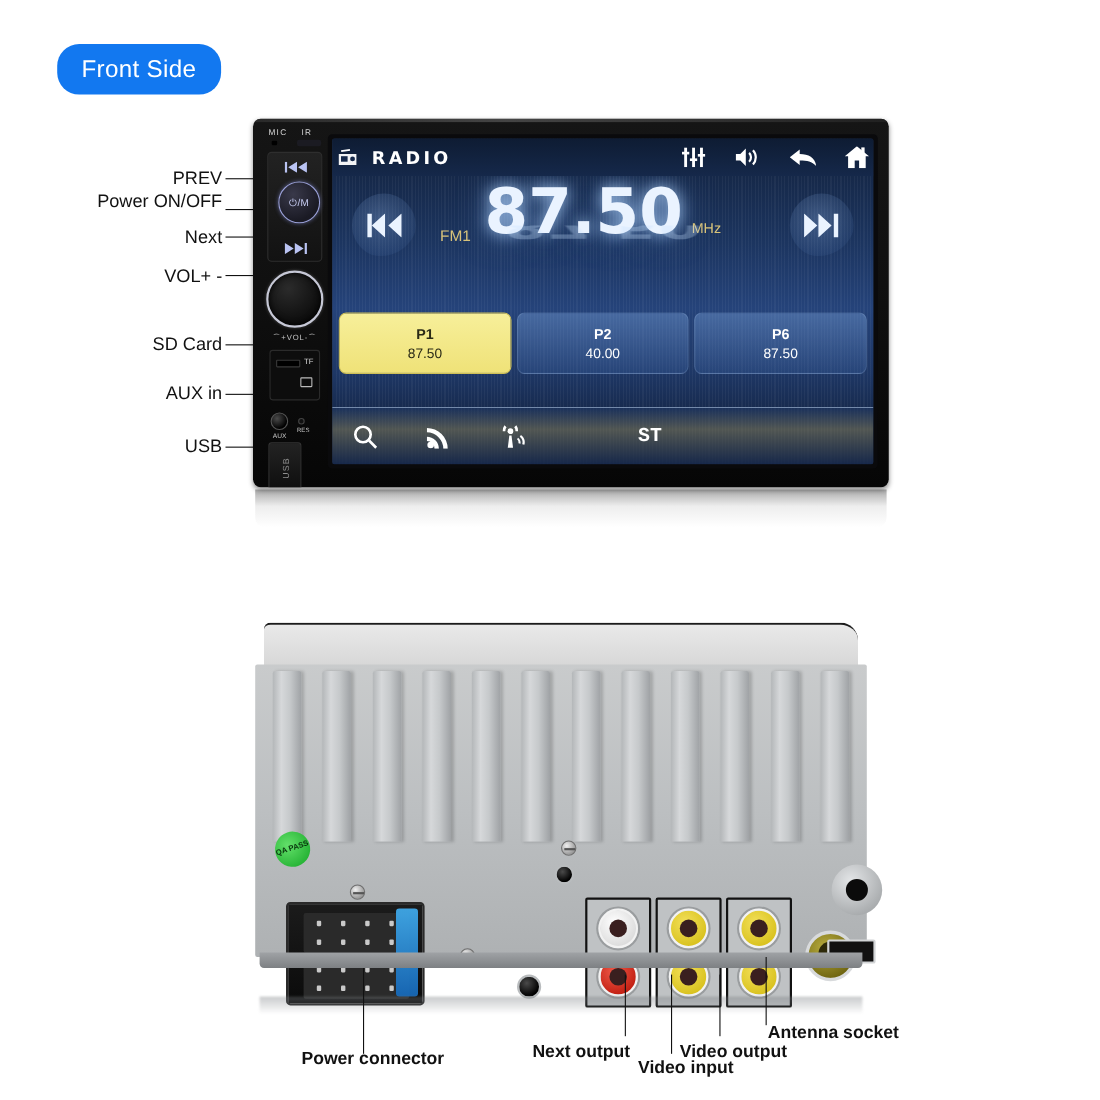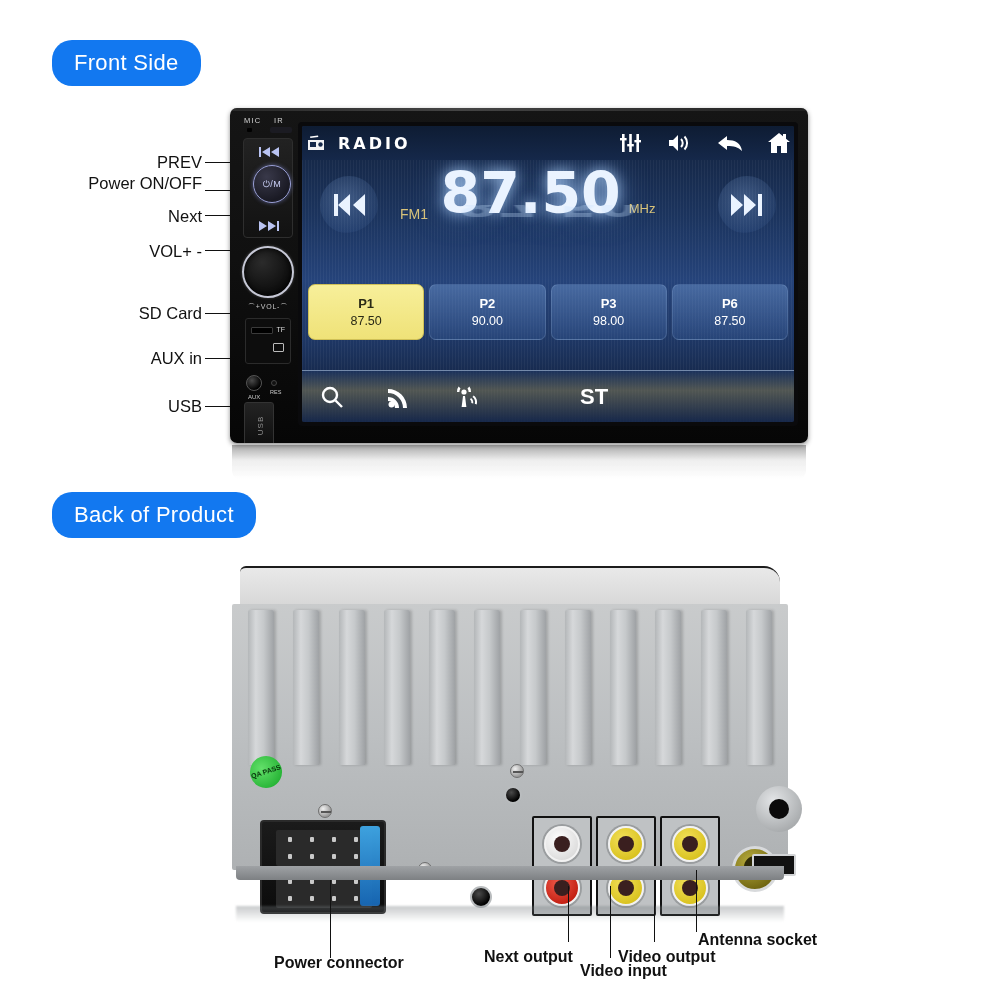--- a/index.html
+++ b/index.html
@@ -241,22 +241,22 @@
 
   
   #scr-bottombar{
     position:absolute; left:0; right:0; bottom:0; height:52px; z-index:3;
     background: linear-gradient(180deg,
       rgba(30,55,100,.55) 0%, rgba(132,128,96,.55) 38%, rgba(24,42,78,.85) 100%);
     display:flex; align-items:center; padding:0 18px; gap:44px;
     border-top:1px solid rgba(190,215,245,.55);
   }
   #st-label{
-    margin-left:58px; color:#fff; font-size:22px; font-weight:bold;
-    font-family:Liberation Sans, sans-serif;
+    margin-left:58px; color:#fff; font-size:18px; font-weight:bold;
+    font-family:Liberation Mono, monospace;
   }
 
   
   #front-reflect{
     position:absolute; left:232px; top:445px; width:574px; height:34px;
     background: linear-gradient(180deg, rgba(40,40,40,.40) 0%, rgba(150,150,150,.16) 45%, rgba(255,255,255,0) 100%);
     border-radius: 0 0 8px 8px;
     filter: blur(.6px);
   }
 
@@ -547,25 +547,21 @@
           </div>
         </div>
 
         <div id="presets">
           <div class="preset active">
             <span class="p-num">P1</span>
             <span class="p-frq">87.50</span>
           </div>
           <div class="preset">
             <span class="p-num">P2</span>
-            <span class="p-frq">90.00</span>
-          </div>
-          <div class="preset">
-            <span class="p-num">P3</span>
-            <span class="p-frq">98.00</span>
+            <span class="p-frq">40.00</span>
           </div>
           <div class="preset">
             <span class="p-num">P6</span>
             <span class="p-frq">87.50</span>
           </div>
         </div>
 
         <div id="scr-bottombar">
           <span class="ic">
             <svg width="24" height="24" viewBox="0 0 24 24" fill="none" stroke="#fff" stroke-width="2.4">
@@ -591,21 +587,20 @@
             </svg>
           </span>
           <span id="st-label">ST</span>
         </div>
 
       </div>
     </div>
   </div>
   <div id="front-reflect"></div>
 
-  <div class="badge" id="badge-back">Back of Product</div>
 
   <div id="back-unit">
     <div id="back-top"></div>
 
     <div id="back-body">
 
       <div id="fins">
         <div class="fin"></div>
         <div class="fin"></div>
         <div class="fin"></div>

